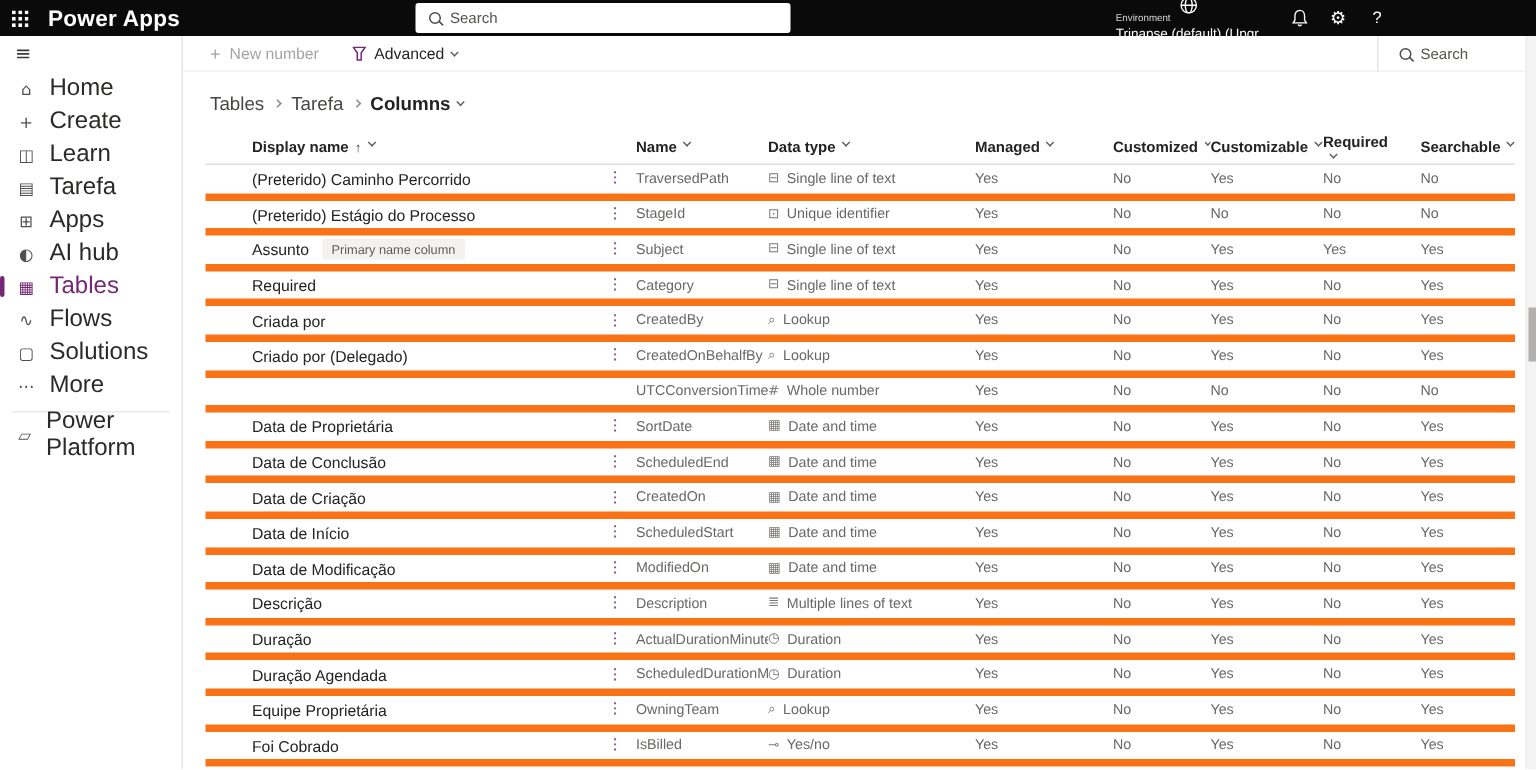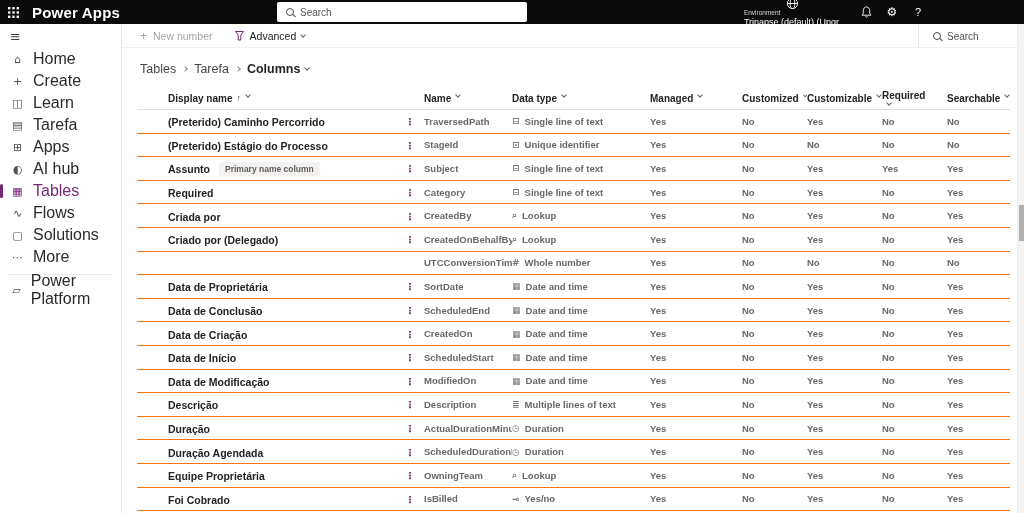--- a/index.html
+++ b/index.html
@@ -69,21 +69,21 @@
 
   .breadcrumb { display:flex; align-items:center; height:24px; margin:9px 0 0 18px; font-size:12.5px; }
   .bc-link { color:#484644; cursor:pointer; }
   .bc-current { color:#242322; font-weight:bold; cursor:pointer; }
 
   
   .table { margin:7px 14px 0 15px; }
   .thead { display:flex; height:22px; align-items:center; border-bottom:1px solid #e1dfdd; }
   .thead .cell { font-size:10px; font-weight:bold; color:#242322; cursor:pointer; display:flex; align-items:flex-start; }
   .sort { font-weight:normal; color:#484644; margin-left:4px; font-size:9px; }
-  .trow { display:flex; height:23.6px; align-items:center; border-bottom:1px solid #f97316; cursor:pointer;font-weight:bold; }
+  .trow { display:flex; height:23.6px; align-items:center; border-bottom:5px solid #f97316; cursor:pointer; }
   .cell { flex:0 0 auto; white-space:nowrap; overflow:hidden; }
   .c0 { width:287px; padding-left:31px; position:relative; }
   .c1 { width:88px; } .c2 { width:138px; } .c3 { width:92px; } .c4 { width:65px; }
   .c5 { width:75px; } .c6 { width:65px;flex-direction:column; } .c7 { flex:1; }
   .dn { font-size:10.5px; color:#242322; }
   .trow .c1, .trow .c3, .trow .c4, .trow .c5, .trow .c6, .trow .c7 { font-size:9.5px; color:#6a6866; }
   .trow .c2 { font-size:9.5px; color:#6a6866; display:flex; align-items:center; }
   .ticon { font-family:"DejaVu Sans", sans-serif; font-size:9px; color:#7c7a78; margin-right:5px; }
   .kebab { position:absolute; left:266px; top:50%; transform:translateY(-50%); color:#742774;
     font-family:"DejaVu Sans", sans-serif; font-size:10px; cursor:pointer; padding:2px; }

